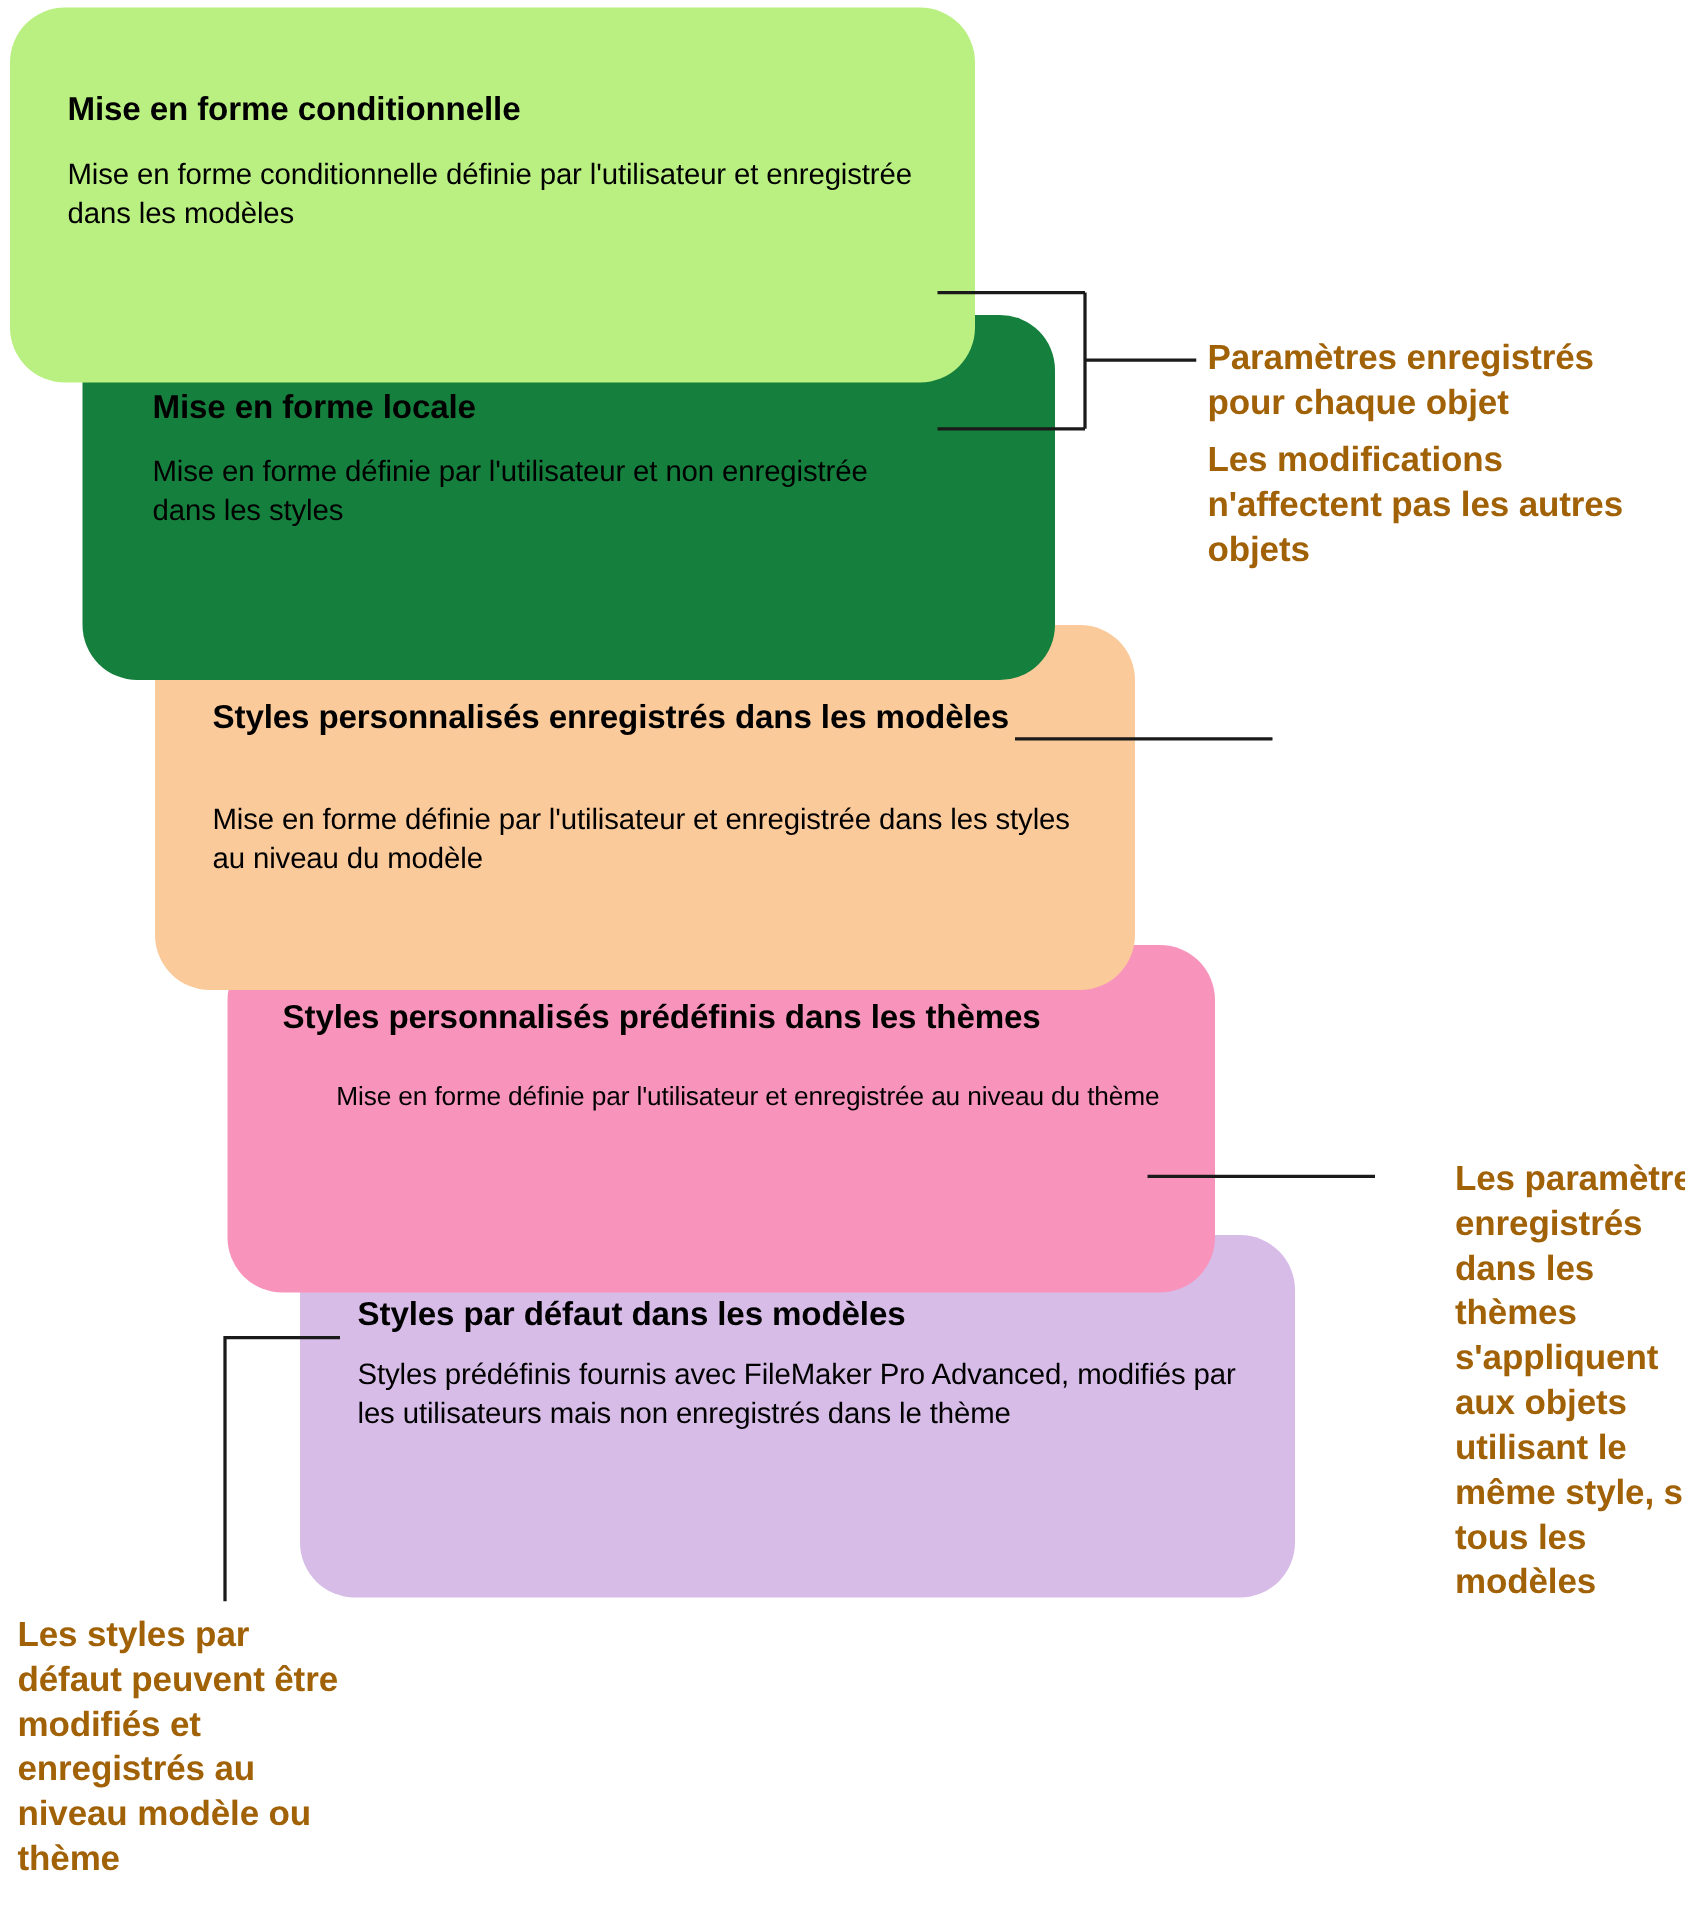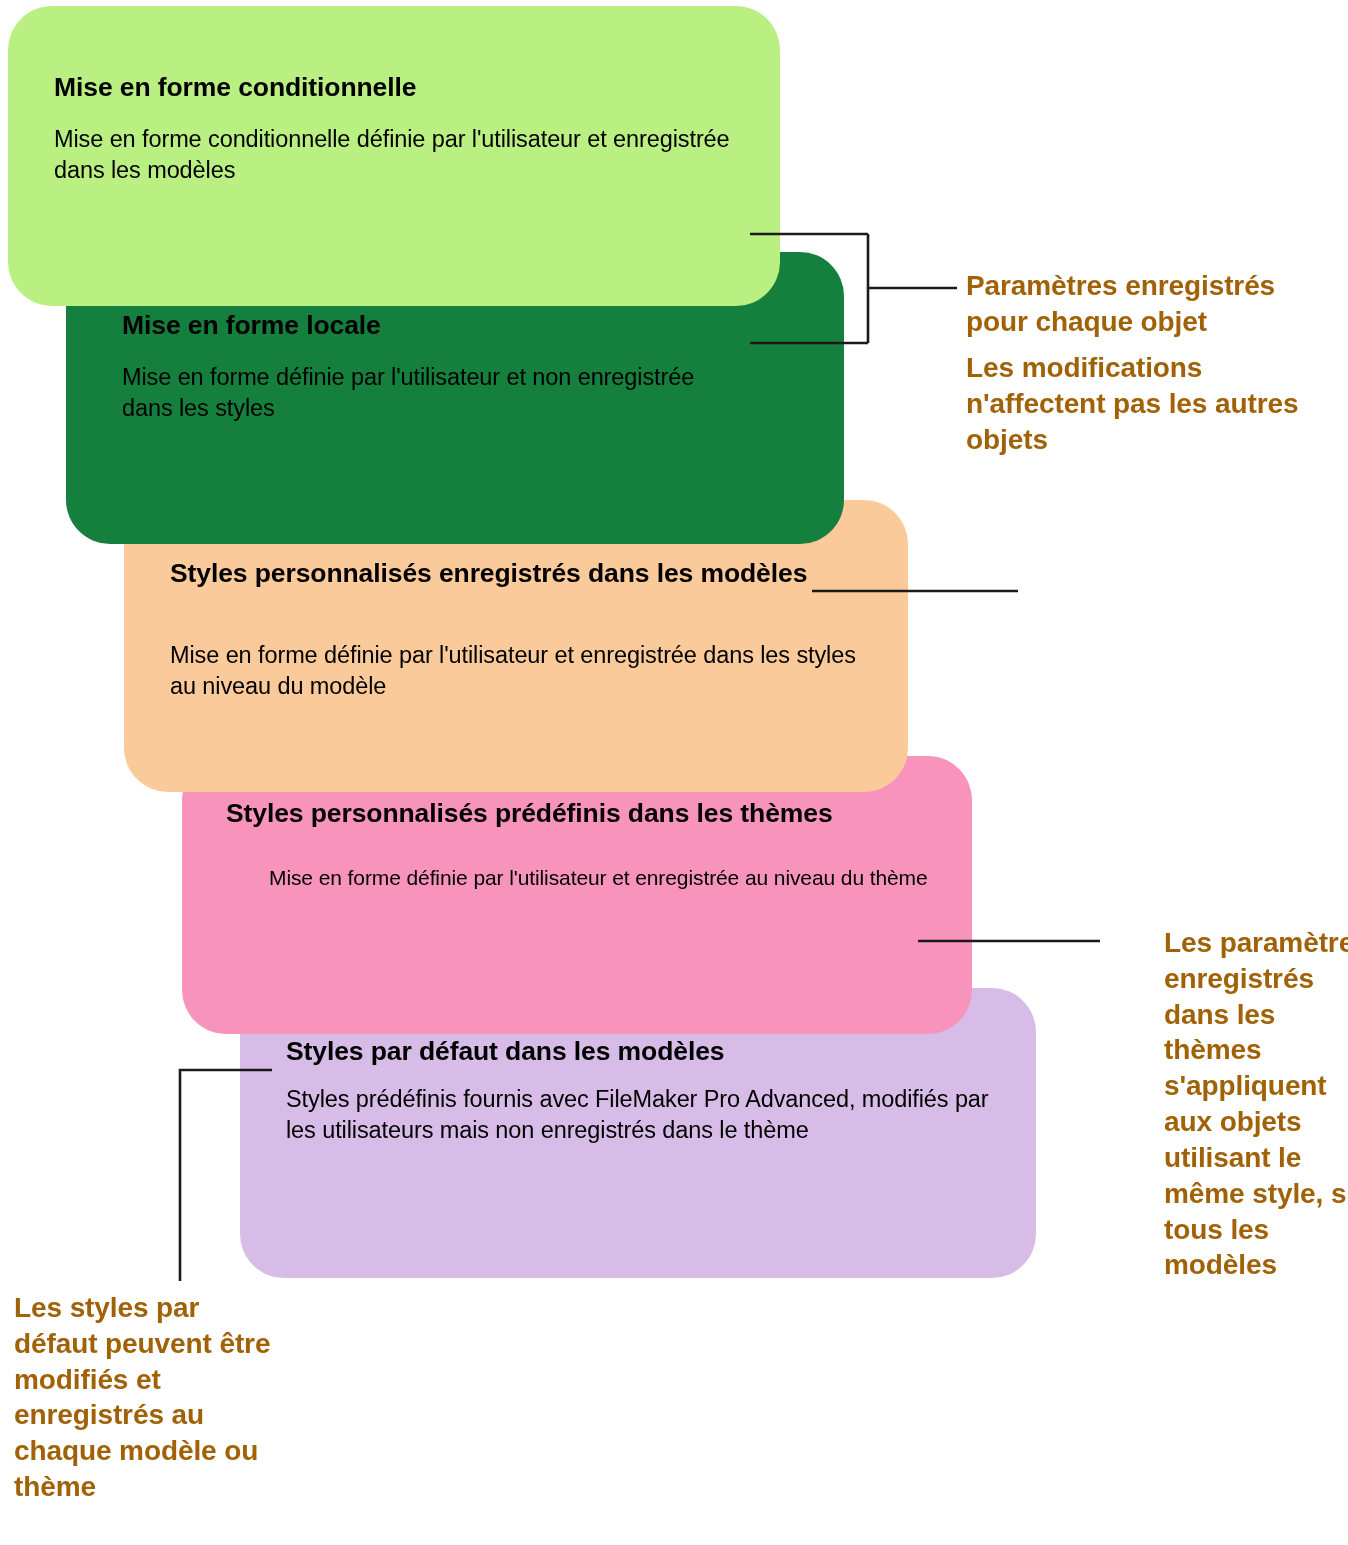--- a/index.html
+++ b/index.html
@@ -139,15 +139,15 @@
     </g>
   </svg>
 
   <div class="annotation" id="anno-object-1">Paramètres enregistrés pour chaque objet</div>
 
   <div class="annotation" id="anno-object-2">Les modifications n'affectent pas les autres objets</div>
 
 
   <div class="annotation" id="anno-theme">Les paramètres enregistrés dans les thèmes s'appliquent aux objets utilisant le même style, sur tous les modèles</div>
 
-  <div class="annotation" id="anno-default">Les styles par défaut peuvent être modifiés et enregistrés au chaque modèle ou thème</div>
+  <div class="annotation" id="anno-default">Les styles par défaut peuvent être modifiés et enregistrés au niveau modèle ou thème</div>
 
 </div>
 
 </body></html>

